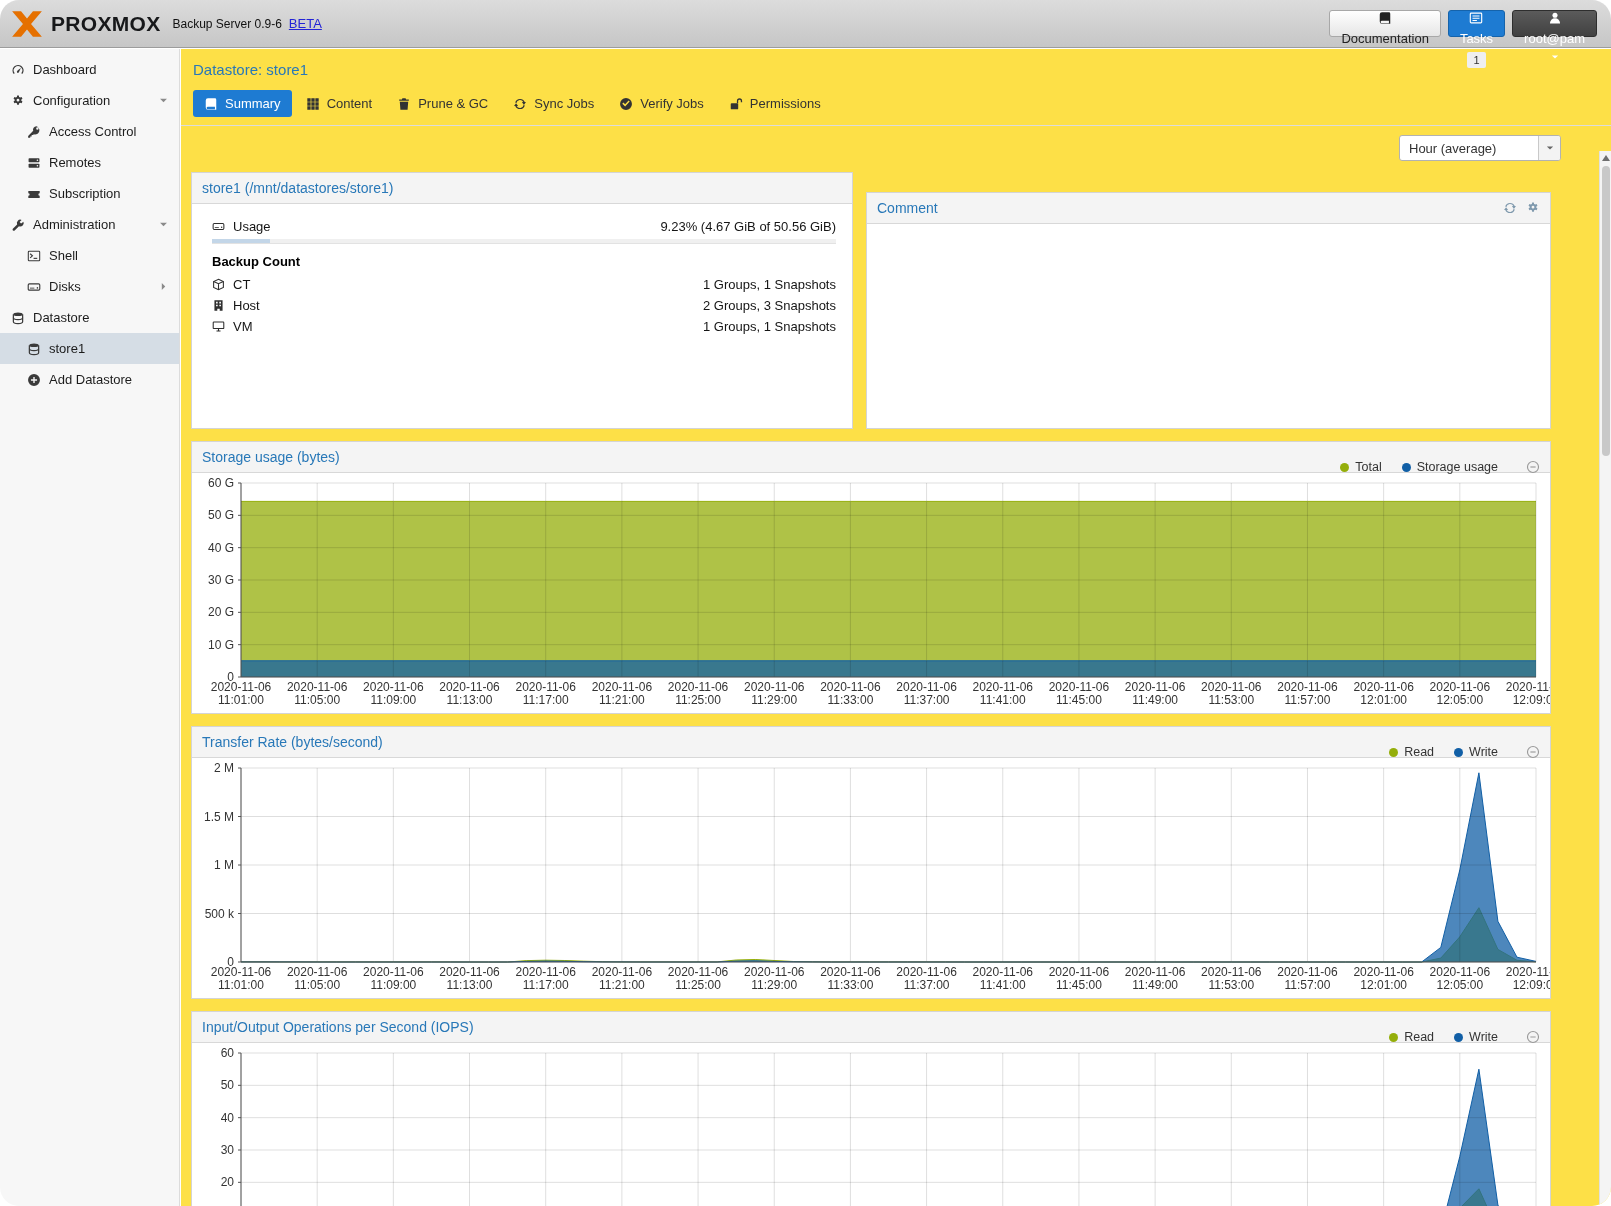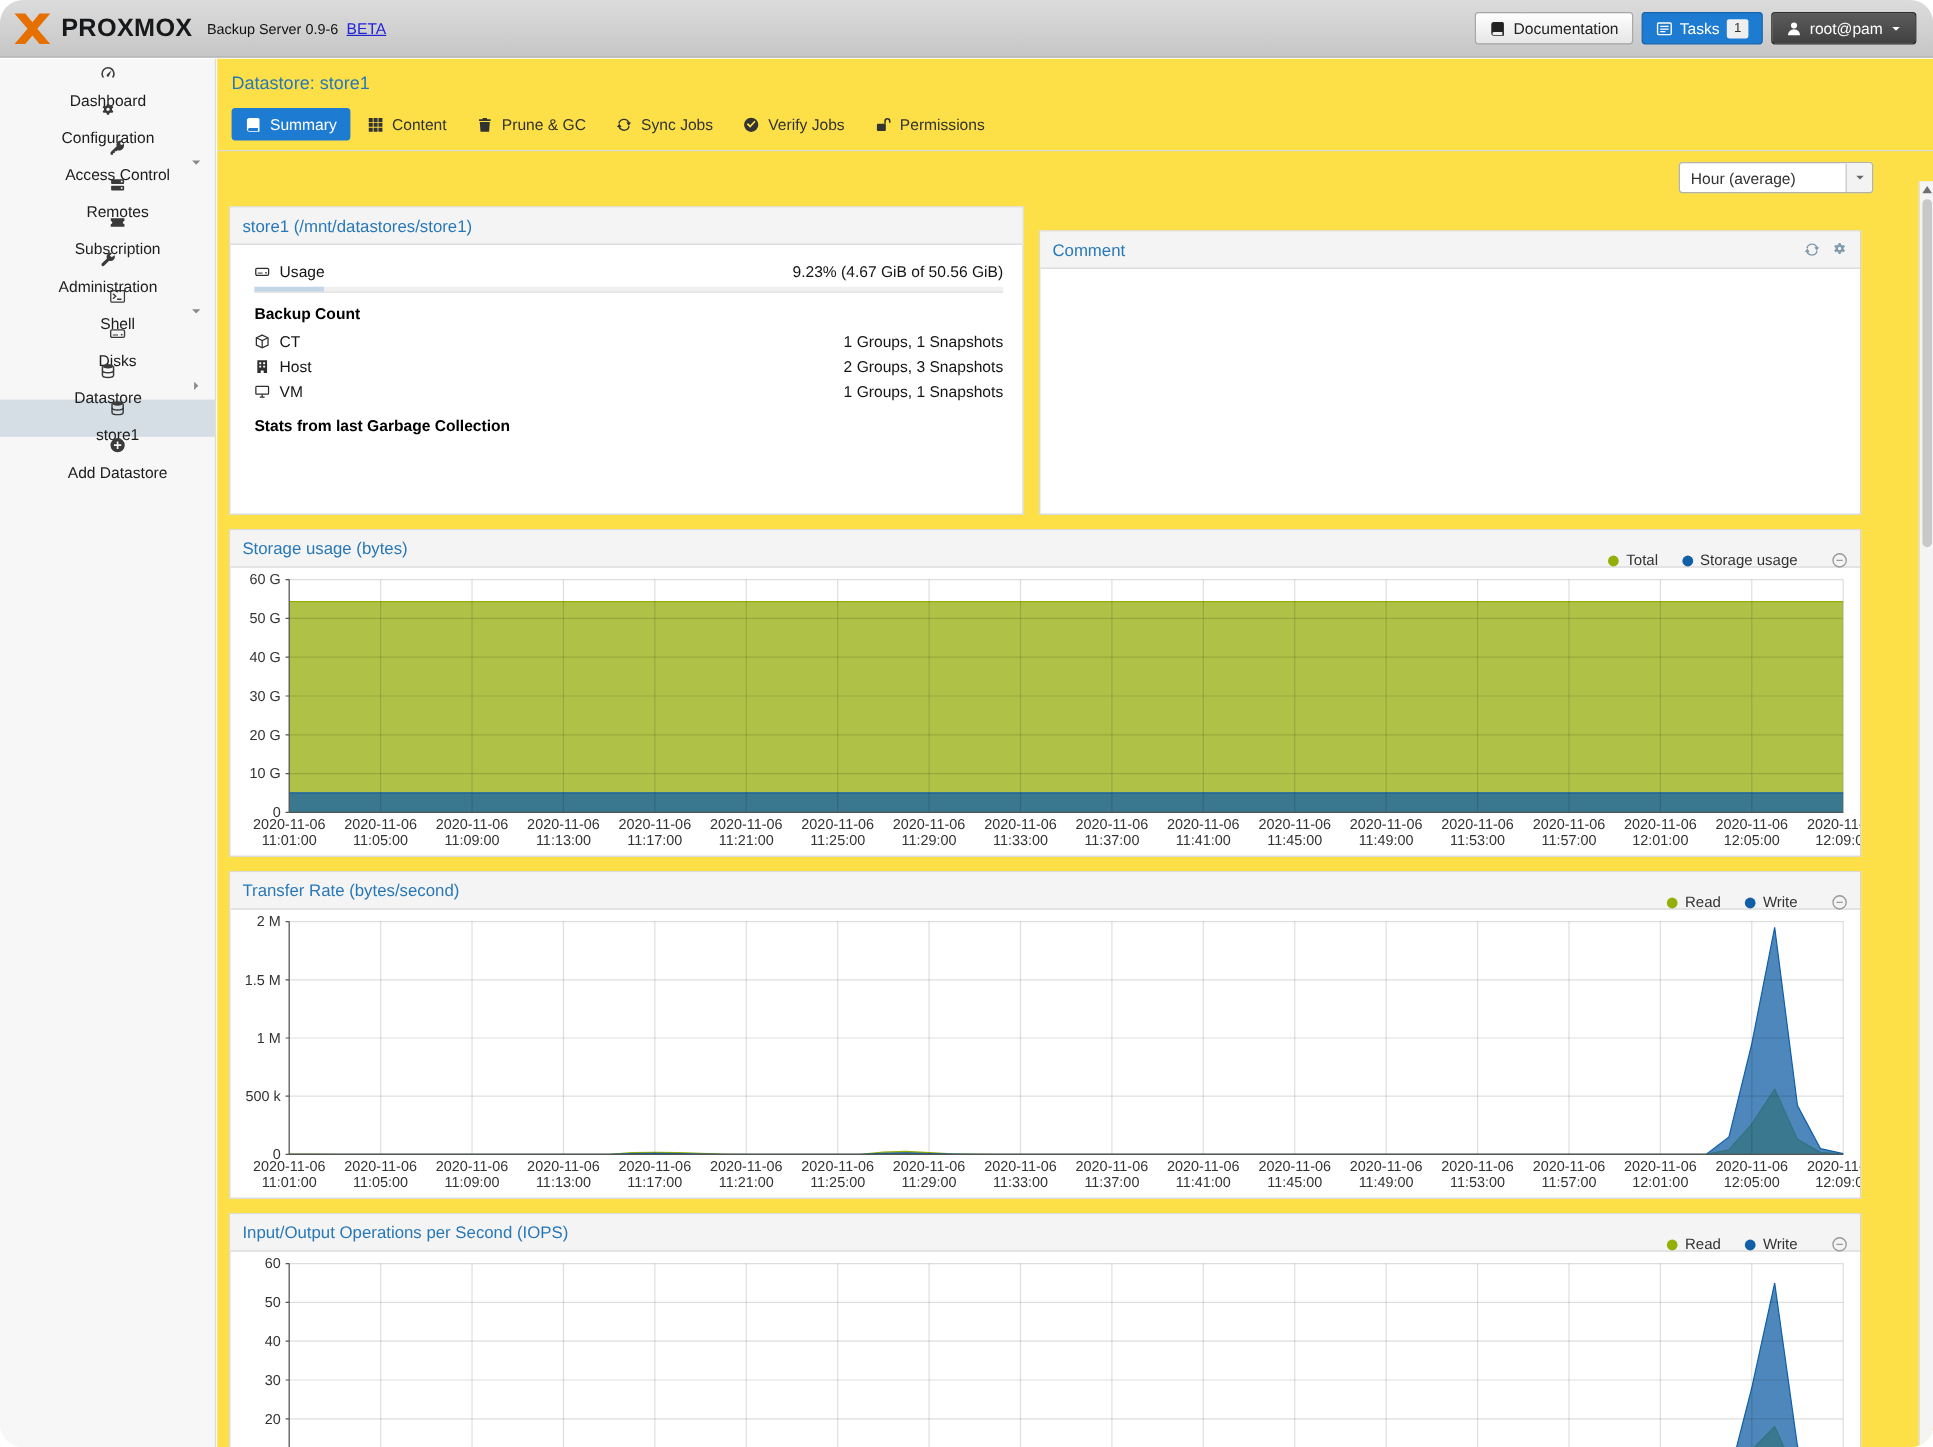--- a/index.html
+++ b/index.html
@@ -10,36 +10,36 @@
   
   .topbar { position:absolute; top:0; left:0; right:0; height:48px; display:flex; align-items:center;
             padding:0 10px; background:linear-gradient(#dcdcdc,#c6c6c6); border-bottom:1px solid #9c9c9c; z-index:5; }
   .logo { width:34px; height:34px; margin-right:7px; display:inline-flex; }
   .logo svg { width:100%; height:100%; }
   .brand { font-size:21px; font-weight:bold; letter-spacing:.3px; color:#17181a; }
   .product { margin-left:12px; font-size:12px; color:#111; }
   .beta { margin-left:7px; color:#2323d6; text-decoration:underline; cursor:pointer; font-size:13px; }
   .top-right { margin-left:auto; display:flex; align-items:center; gap:7px; padding-right:4px; }
   .btn { display:inline-flex; align-items:center; gap:6px; height:27px; padding:0 11px; border-radius:3px;
-         font-family:inherit; font-size:13px; cursor:pointer; }
+         font-family:inherit; font-size:13px; cursor:pointer;flex-direction:column; }
   .btn.light { background:linear-gradient(#ffffff,#e6e6e6); border:1px solid #a8a8a8; color:#222; }
   .btn.primary { background:#1e7bd2; border:1px solid #1563ab; color:#fff; }
   .btn.dark { background:linear-gradient(#5b5b5b,#414141); border:1px solid #2e2e2e; color:#fff; }
   .badge { background:#efefef; color:#333; border-radius:2px; padding:1px 6px; font-size:11px; line-height:14px; }
 
   
   .ic { display:inline-block; width:14px; height:14px; flex:none; }
   .ic svg { width:100%; height:100%; display:block; }
   .ic.small { width:10px; height:10px; }
   .row-ic { width:13px; height:13px; color:#2f2f2f; }
 
   
   .sidebar { position:absolute; top:49px; left:0; width:180px; bottom:0; background:#f7f7f7;
              border-right:1px solid #dcdcdc; padding-top:5px; }
-  .side-item { display:flex; align-items:center; gap:8px; height:31px; padding-right:10px; cursor:pointer; color:#1c1c1c;flex-direction:column; }
+  .side-item { display:flex; align-items:center; gap:8px; height:31px; padding-right:10px; cursor:pointer; color:#1c1c1c; }
   .side-item .side-ic { color:#3a3a3a; }
   .side-item.lvl0 { padding-left:11px; }
   .side-item.lvl1 { padding-left:27px; }
   .side-item.selected { background:#d5dde5; }
   .side-item .caret { margin-left:auto; width:11px; height:11px; color:#8a8a8a; }
 
   
   .content { position:absolute; top:49px; left:181px; right:0; bottom:0; background:#fde047; }
   .page-title { padding:12px 12px 5px; font-size:15px; color:#2878b8; }
   .tabbar { display:flex; align-items:center; gap:3px; padding:7px 12px 8px; border-bottom:1px solid #dcdcdc; }
@@ -367,21 +367,20 @@
                   <span class="ic row-ic">
                     <svg viewBox="0 0 16 16" fill="currentColor">
                       <rect x="1.5" y="2.5" width="13" height="8" rx="0.8" fill="none" stroke="currentColor" stroke-width="1.3"></rect>
                       <path d="M5.5 13.5h5M8 10.5v3" stroke="currentColor" stroke-width="1.3"></path>
                     </svg>
                   </span>
                   <span>VM</span>
                   <span class="val">1 Groups, 1 Snapshots</span>
                 </div>
               </div>
-            <div class="sect">Stats from last Garbage Collection</div>
           </div>
         </section>
 
         <section class="panel comment-panel">
           <div class="panel-h">
             <span class="panel-title">Comment</span>
             <span class="tools">
               <span class="ic tool">
                   <svg viewBox="0 0 16 16" fill="currentColor">
                     <path d="M8 2.2a5.8 5.8 0 0 1 5.4 3.6h1.4l-2.3 3.2-2.3-3.2h1.6A4.2 4.2 0 0 0 3.9 6.9l-1.4-.5A5.8 5.8 0 0 1 8 2.2zM8 13.8a5.8 5.8 0 0 1-5.4-3.6H1.2l2.3-3.2 2.3 3.2H4.2a4.2 4.2 0 0 0 7.9-1.1l1.4.5A5.8 5.8 0 0 1 8 13.8z"></path>

